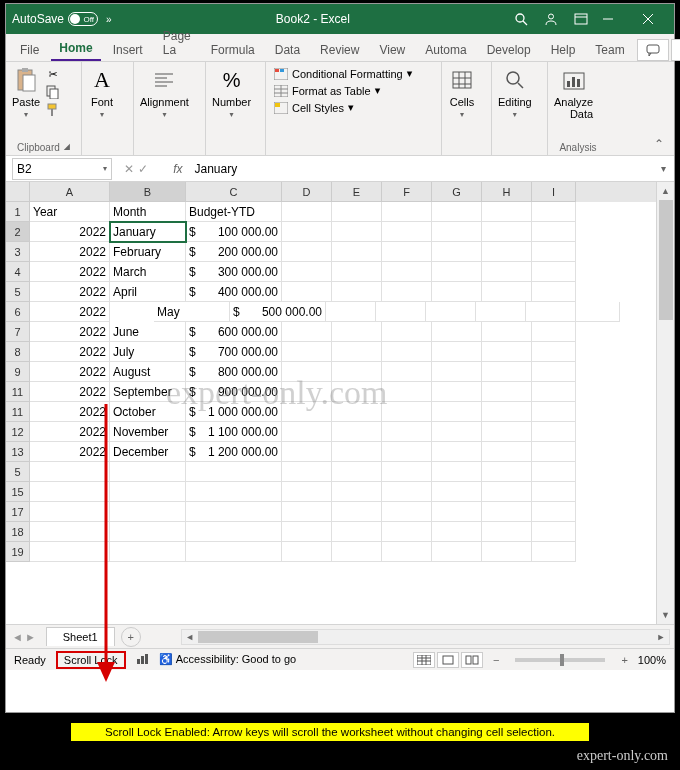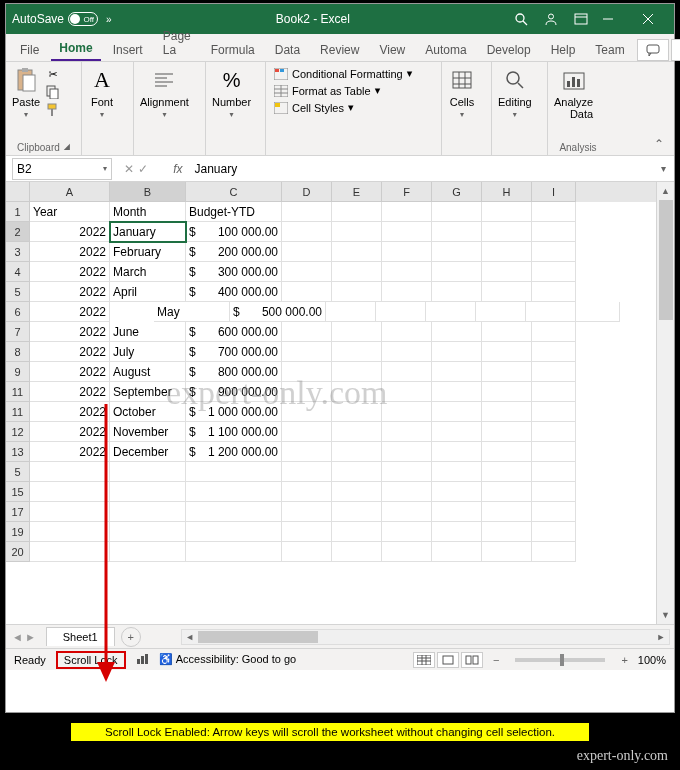--- a/index.html
+++ b/index.html
@@ -570,33 +570,33 @@
             <div class="cell" style="width: 76px;"></div>
             <div class="cell" style="width: 96px;"></div>
             <div class="cell" style="width: 50px;"></div>
             <div class="cell" style="width: 50px;"></div>
             <div class="cell" style="width: 50px;"></div>
             <div class="cell" style="width: 50px;"></div>
             <div class="cell" style="width: 50px;"></div>
             <div class="cell" style="width: 44px;"></div>
           </div>
           <div class="row">
-            <div class="rowh">19</div>
+            <div class="rowh">18</div>
             <div class="cell" style="width: 80px;"></div>
             <div class="cell" style="width: 76px;"></div>
             <div class="cell" style="width: 96px;"></div>
             <div class="cell" style="width: 50px;"></div>
             <div class="cell" style="width: 50px;"></div>
             <div class="cell" style="width: 50px;"></div>
             <div class="cell" style="width: 50px;"></div>
             <div class="cell" style="width: 50px;"></div>
             <div class="cell" style="width: 44px;"></div>
           </div>
           <div class="row">
-            <div class="rowh">20</div>
+            <div class="rowh">19</div>
             <div class="cell" style="width: 80px;"></div>
             <div class="cell" style="width: 76px;"></div>
             <div class="cell" style="width: 96px;"></div>
             <div class="cell" style="width: 50px;"></div>
             <div class="cell" style="width: 50px;"></div>
             <div class="cell" style="width: 50px;"></div>
             <div class="cell" style="width: 50px;"></div>
             <div class="cell" style="width: 50px;"></div>
             <div class="cell" style="width: 44px;"></div>
           </div>

